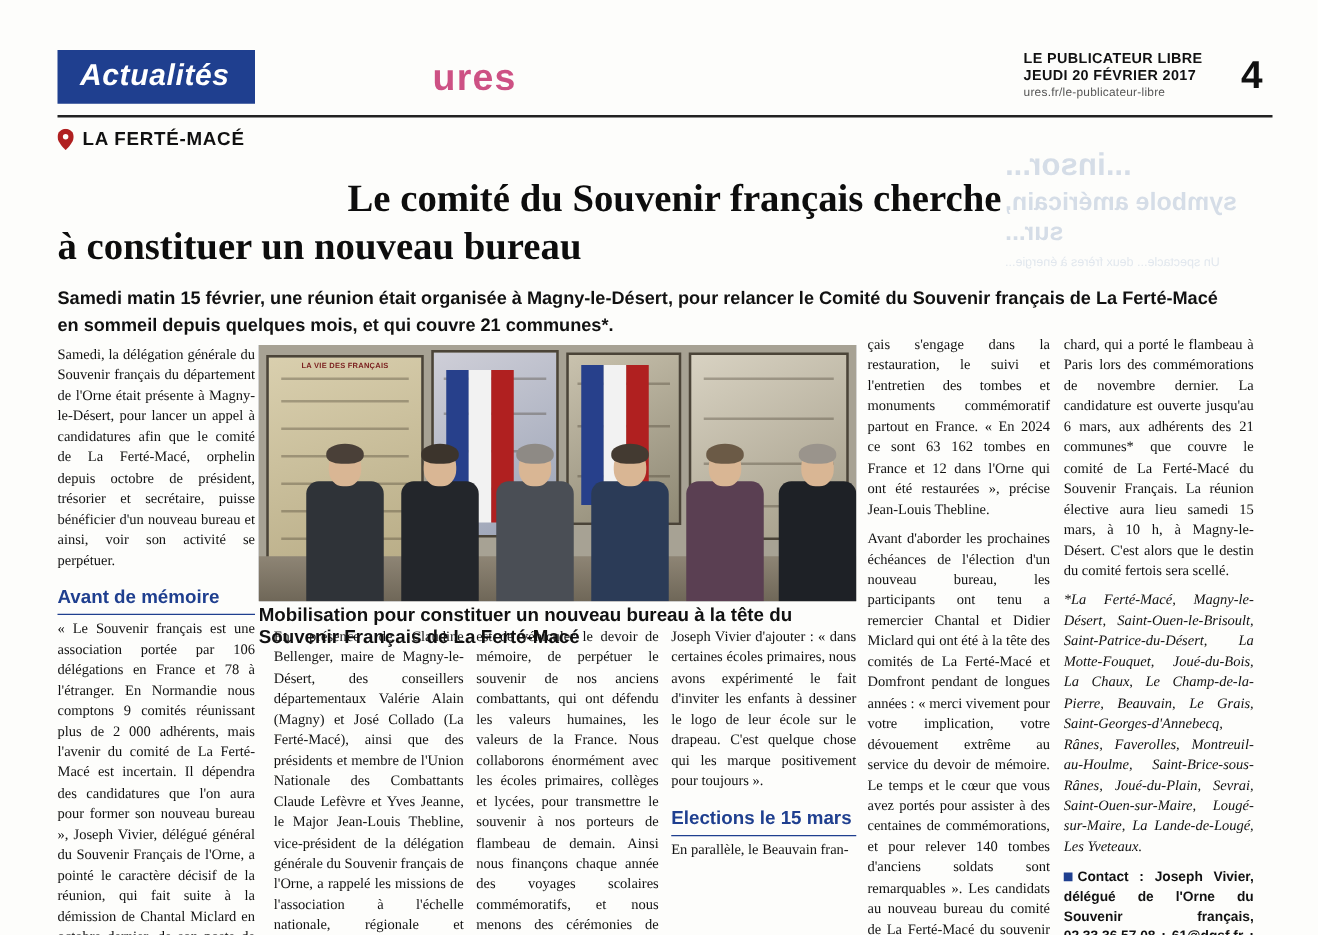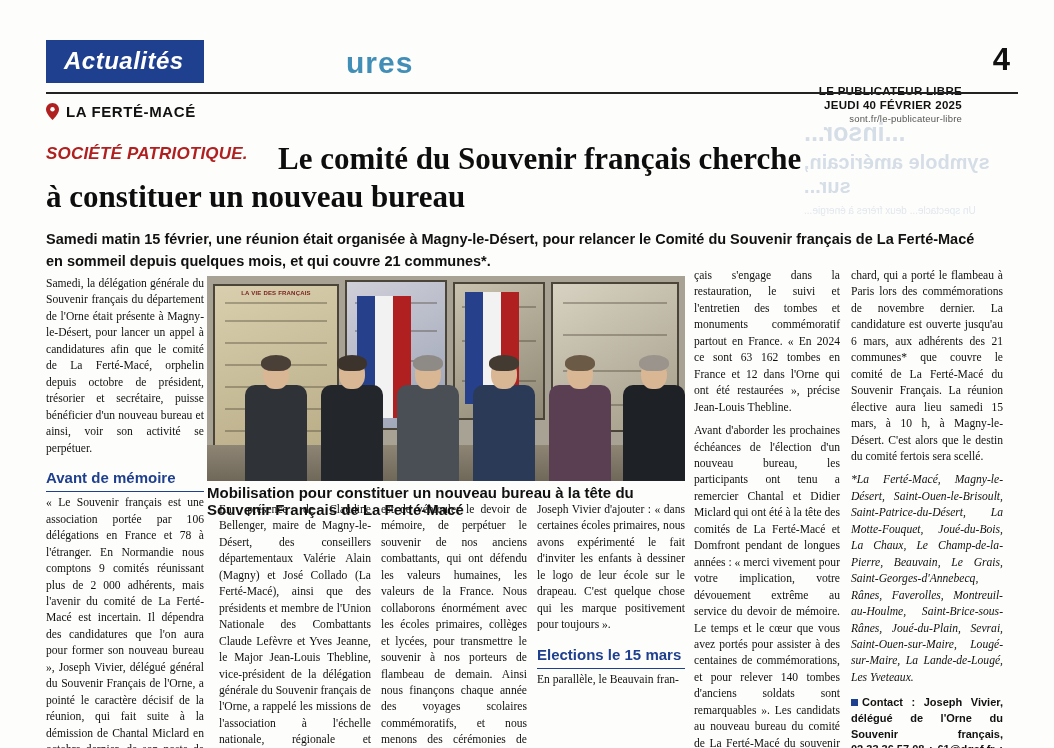--- a/index.html
+++ b/index.html
@@ -29,30 +29,28 @@
     font-weight:bold;
     font-style:italic;
     font-size:24px;
     letter-spacing:.5px;
     padding:7px 20px 8px 18px;
   }
   .ghost-text{
     position:absolute;left:300px;top:6px;
     font-family:"Liberation Sans", sans-serif;
     font-size:30px;font-weight:bold;
-    color:#0369a1;
+    color:#be185d;
     letter-spacing:1px;
     opacity:.75;
   }
   .paper-info{
     position:absolute;right:56px;top:0;
-    text-align:right;
     font-family:"Liberation Sans", sans-serif;
     line-height:1.22;
-    margin-top:44px;
   }
   .paper-info .l1{font-size:11.5px;font-weight:bold;color:#111;letter-spacing:.3px;}
   .paper-info .l2{font-size:11.5px;font-weight:bold;color:#111;letter-spacing:.3px;}
   .paper-info .l3{font-size:9.5px;color:#555;letter-spacing:.2px;margin-top:1px;}
   .page-number{
     position:absolute;right:8px;top:2px;
     font-family:"Liberation Sans", sans-serif;
     font-size:31px;font-weight:bold;color:#111;
   }
   .rule-top{
@@ -200,40 +198,37 @@
     <div class="b1">...insor...</div>
     <div class="b2">symbole américain, sur...</div>
     <div class="b3">Un spectacle... deux frères à énergie...</div>
   </div>
 
   <div class="masthead">
     <div class="rubrique">Actualités</div>
     <div class="ghost-text">ures</div>
     <div class="paper-info">
       <div class="l1">LE PUBLICATEUR LIBRE</div>
-      <div class="l2">JEUDI 40 FÉVRIER 2025</div>
-      <div class="l3">sont.fr/le-publicateur-libre</div>
+      <div class="l2">JEUDI 20 FÉVRIER 2017</div>
+      <div class="l3">ures.fr/le-publicateur-libre</div>
     </div>
     <div class="page-number">4</div>
   </div>
   <div class="rule-top"></div>
 
   <div class="locality">
     <span class="pin">
       <svg width="13" height="17" viewBox="0 0 13 17">
           <path d="M6.5 0C2.9 0 0 2.9 0 6.5 0 11 6.5 17 6.5 17S13 11 13 6.5C13 2.9 10.1 0 6.5 0z" fill="#b02020"></path>
           <circle cx="6.5" cy="6.3" r="2.2" fill="#fdfdfb"></circle>
         </svg>
     </span>
     <span>LA FERTÉ-MACÉ</span>
   </div>
 
-  <div class="kicker-line">
-    <span class="kicker">SOCIÉTÉ PATRIOTIQUE.</span>
-  </div>
   <div class="headline">
     <div class="l1">Le comité du Souvenir français cherche</div>
     <div class="l2">à constituer un nouveau bureau</div>
   </div>
 
   <div class="chapeau">Samedi matin 15 février, une réunion était organisée à Magny-le-Désert, pour relancer le Comité du Souvenir français de La Ferté-Macé en sommeil depuis quelques mois, et qui couvre 21 communes*.</div>
 
   <div class="photo">
     <div class="wall"></div>
 

